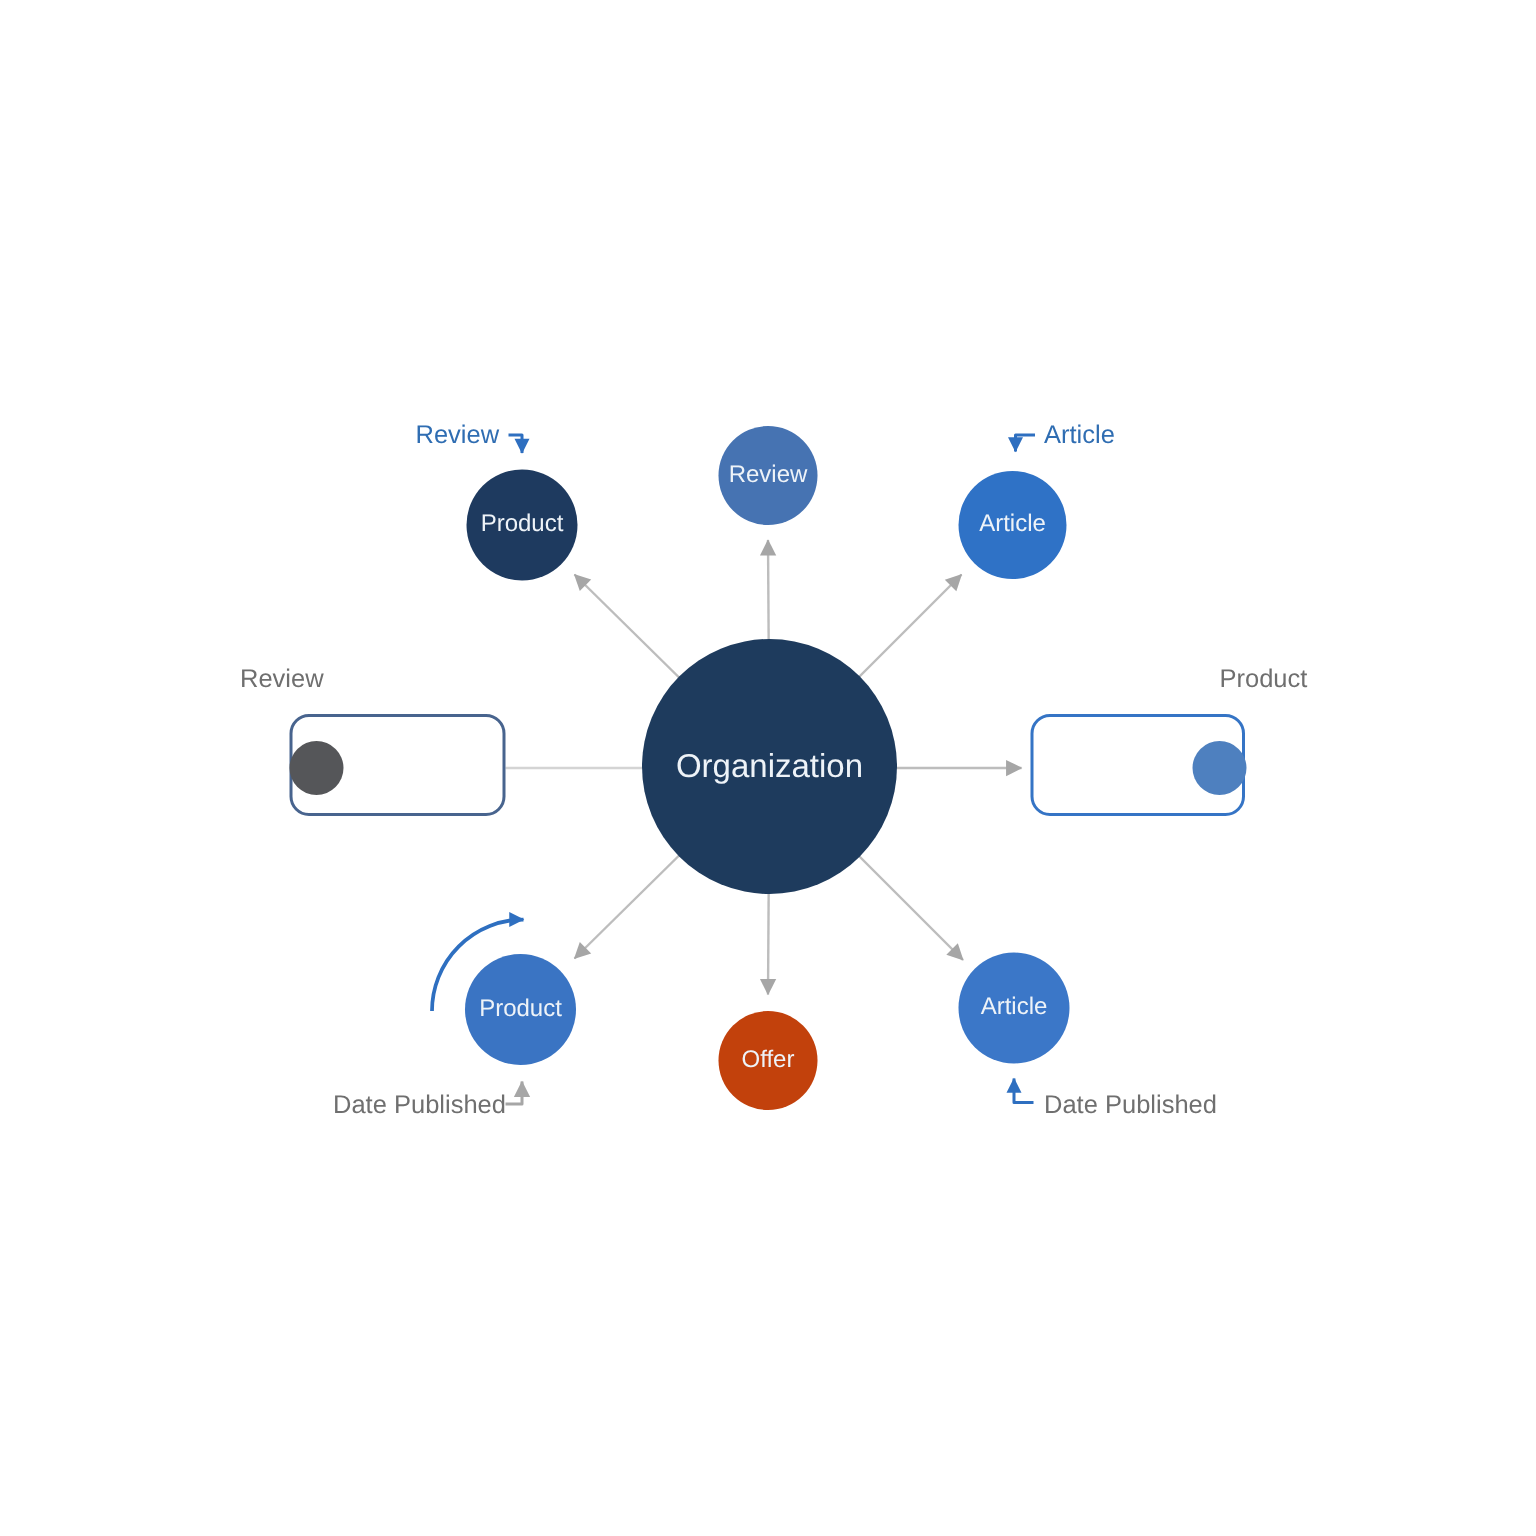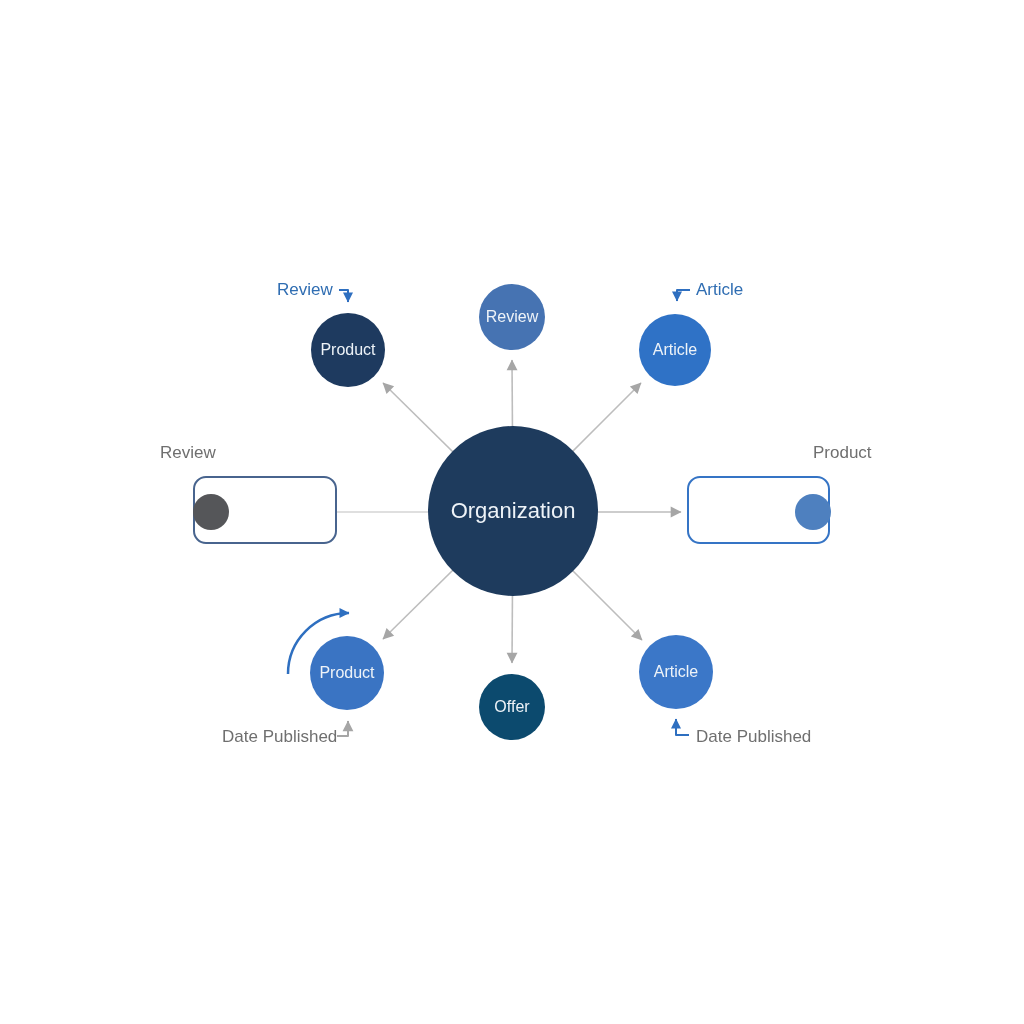--- a/index.html
+++ b/index.html
@@ -10,21 +10,21 @@
   svg.layer{position:absolute;left:0;top:0;width:1024px;height:1024px;}
   .node{
     position:absolute;border-radius:50%;display:flex;align-items:center;justify-content:center;
     color:#eef3f8;text-align:center;
   }
   .node-center{left:428px;top:426px;width:170px;height:170px;background:#1e3b5d;font-size:22px;}
   .node-top{left:479px;top:284px;width:66px;height:66px;background:#4673b2;font-size:16px;}
   .node-top-left{left:311px;top:313px;width:74px;height:74px;background:#1e3a5f;font-size:16px;}
   .node-top-right{left:639px;top:314px;width:72px;height:72px;background:#2f72c6;font-size:16px;}
   .node-bottom-left{left:310px;top:636px;width:74px;height:74px;background:#3a74c3;font-size:16px;}
-  .node-bottom{left:479px;top:674px;width:66px;height:66px;background:#0c4a6e;font-size:16px;}
+  .node-bottom{left:479px;top:674px;width:66px;height:66px;background:#c2410c;font-size:16px;}
   .node-bottom-right{left:639px;top:635px;width:74px;height:74px;background:#3b77c8;font-size:16px;}
   .rect-node{
     position:absolute;background:#ffffff;border-radius:13px;box-sizing:border-box;
   }
   .rect-left{left:193px;top:476px;width:144px;height:68px;border:2px solid #48648e;}
   .rect-right{left:687px;top:476px;width:143px;height:68px;border:2px solid #3574c5;}
   .dot{position:absolute;border-radius:50%;}
   .dot-gray{left:193px;top:494px;width:36px;height:36px;background:#555659;}
   .dot-blue{left:795px;top:494px;width:36px;height:36px;background:#4e80bf;}
   .lbl{position:absolute;font-size:17px;white-space:nowrap;}

